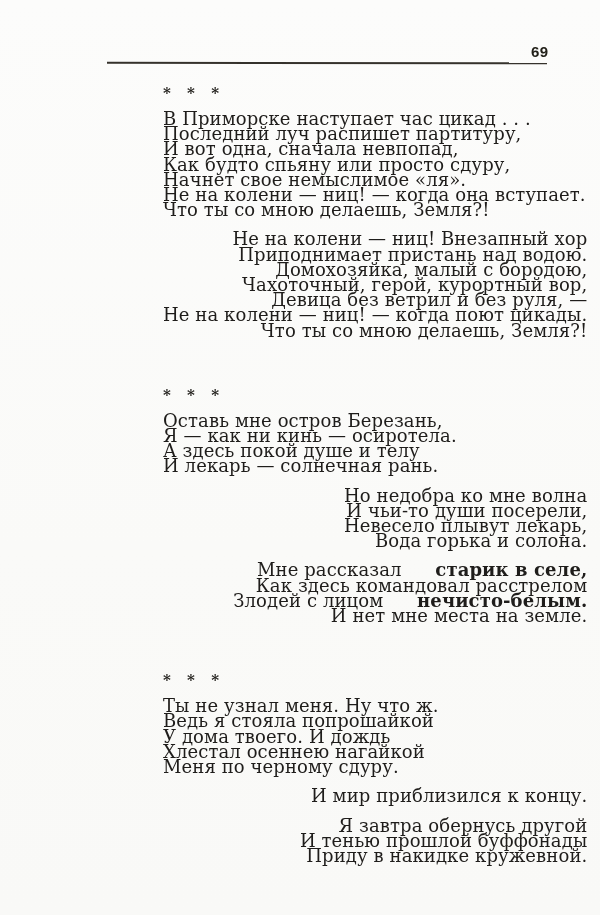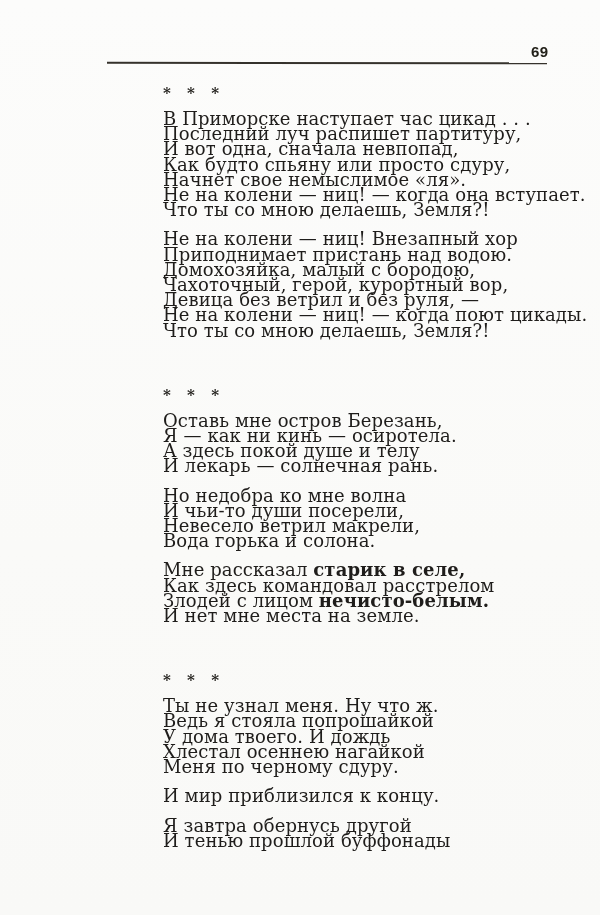--- a/index.html
+++ b/index.html
@@ -52,29 +52,31 @@
     font-weight: bold;
     line-height: 15px;
     height: 15px;
     word-spacing: 9px;
     letter-spacing: 1px;
     margin-bottom: 10px;
     color: #23211d;
   }
   .stanza + .stanza {
     margin-top: 14px;
+    text-align: right;
   }
   .line {
     font-size: 18px;
     line-height: 15.2px;
     white-space: nowrap;
     letter-spacing: 0.1px;
   }
   .seg-bold {
     font-weight: bold;
+    margin-left: 28px;
   }
 </style>
 </head>
 <body>
 
 <div class="page">
   <span class="page-number">69</span>
   <div class="header-rule"></div>
   <div class="poems">
       <section class="poem">
@@ -102,21 +104,21 @@
         <div class="poem-marker">* * *</div>
         <div class="stanza">
           <div class="line"><span>Оставь мне остров Березань,</span></div>
           <div class="line"><span>Я — как ни кинь — осиротела.</span></div>
           <div class="line"><span>А здесь покой душе и телу</span></div>
           <div class="line"><span>И лекарь — солнечная рань.</span></div>
         </div>
         <div class="stanza">
           <div class="line"><span>Но недобра ко мне волна</span></div>
           <div class="line"><span>И чьи-то души посерели,</span></div>
-          <div class="line"><span>Невесело ветрил макрели,</span></div>
+          <div class="line"><span>Невесело плывут лекарь,</span></div>
           <div class="line"><span>Вода горька и солона.</span></div>
         </div>
         <div class="stanza">
           <div class="line"><span>Мне рассказал </span><span class="seg-bold">старик в селе,</span></div>
           <div class="line"><span>Как здесь командовал расстрелом</span></div>
           <div class="line"><span>Злодей с лицом </span><span class="seg-bold">нечисто-белым.</span></div>
           <div class="line"><span>И нет мне места на земле.</span></div>
         </div>
       </section>
       <section class="poem">
@@ -127,16 +129,17 @@
           <div class="line"><span>У дома твоего. И дождь</span></div>
           <div class="line"><span>Хлестал осеннею нагайкой</span></div>
           <div class="line"><span>Меня по черному сдуру.</span></div>
         </div>
         <div class="stanza">
           <div class="line"><span>И мир приблизился к концу.</span></div>
         </div>
         <div class="stanza">
           <div class="line"><span>Я завтра обернусь другой</span></div>
           <div class="line"><span>И тенью прошлой буффонады</span></div>
+          <div class="line"><span>Приду в накидке кружевной.</span></div>
         </div>
       </section>
     </div>
 </div>
 
 </body></html>

